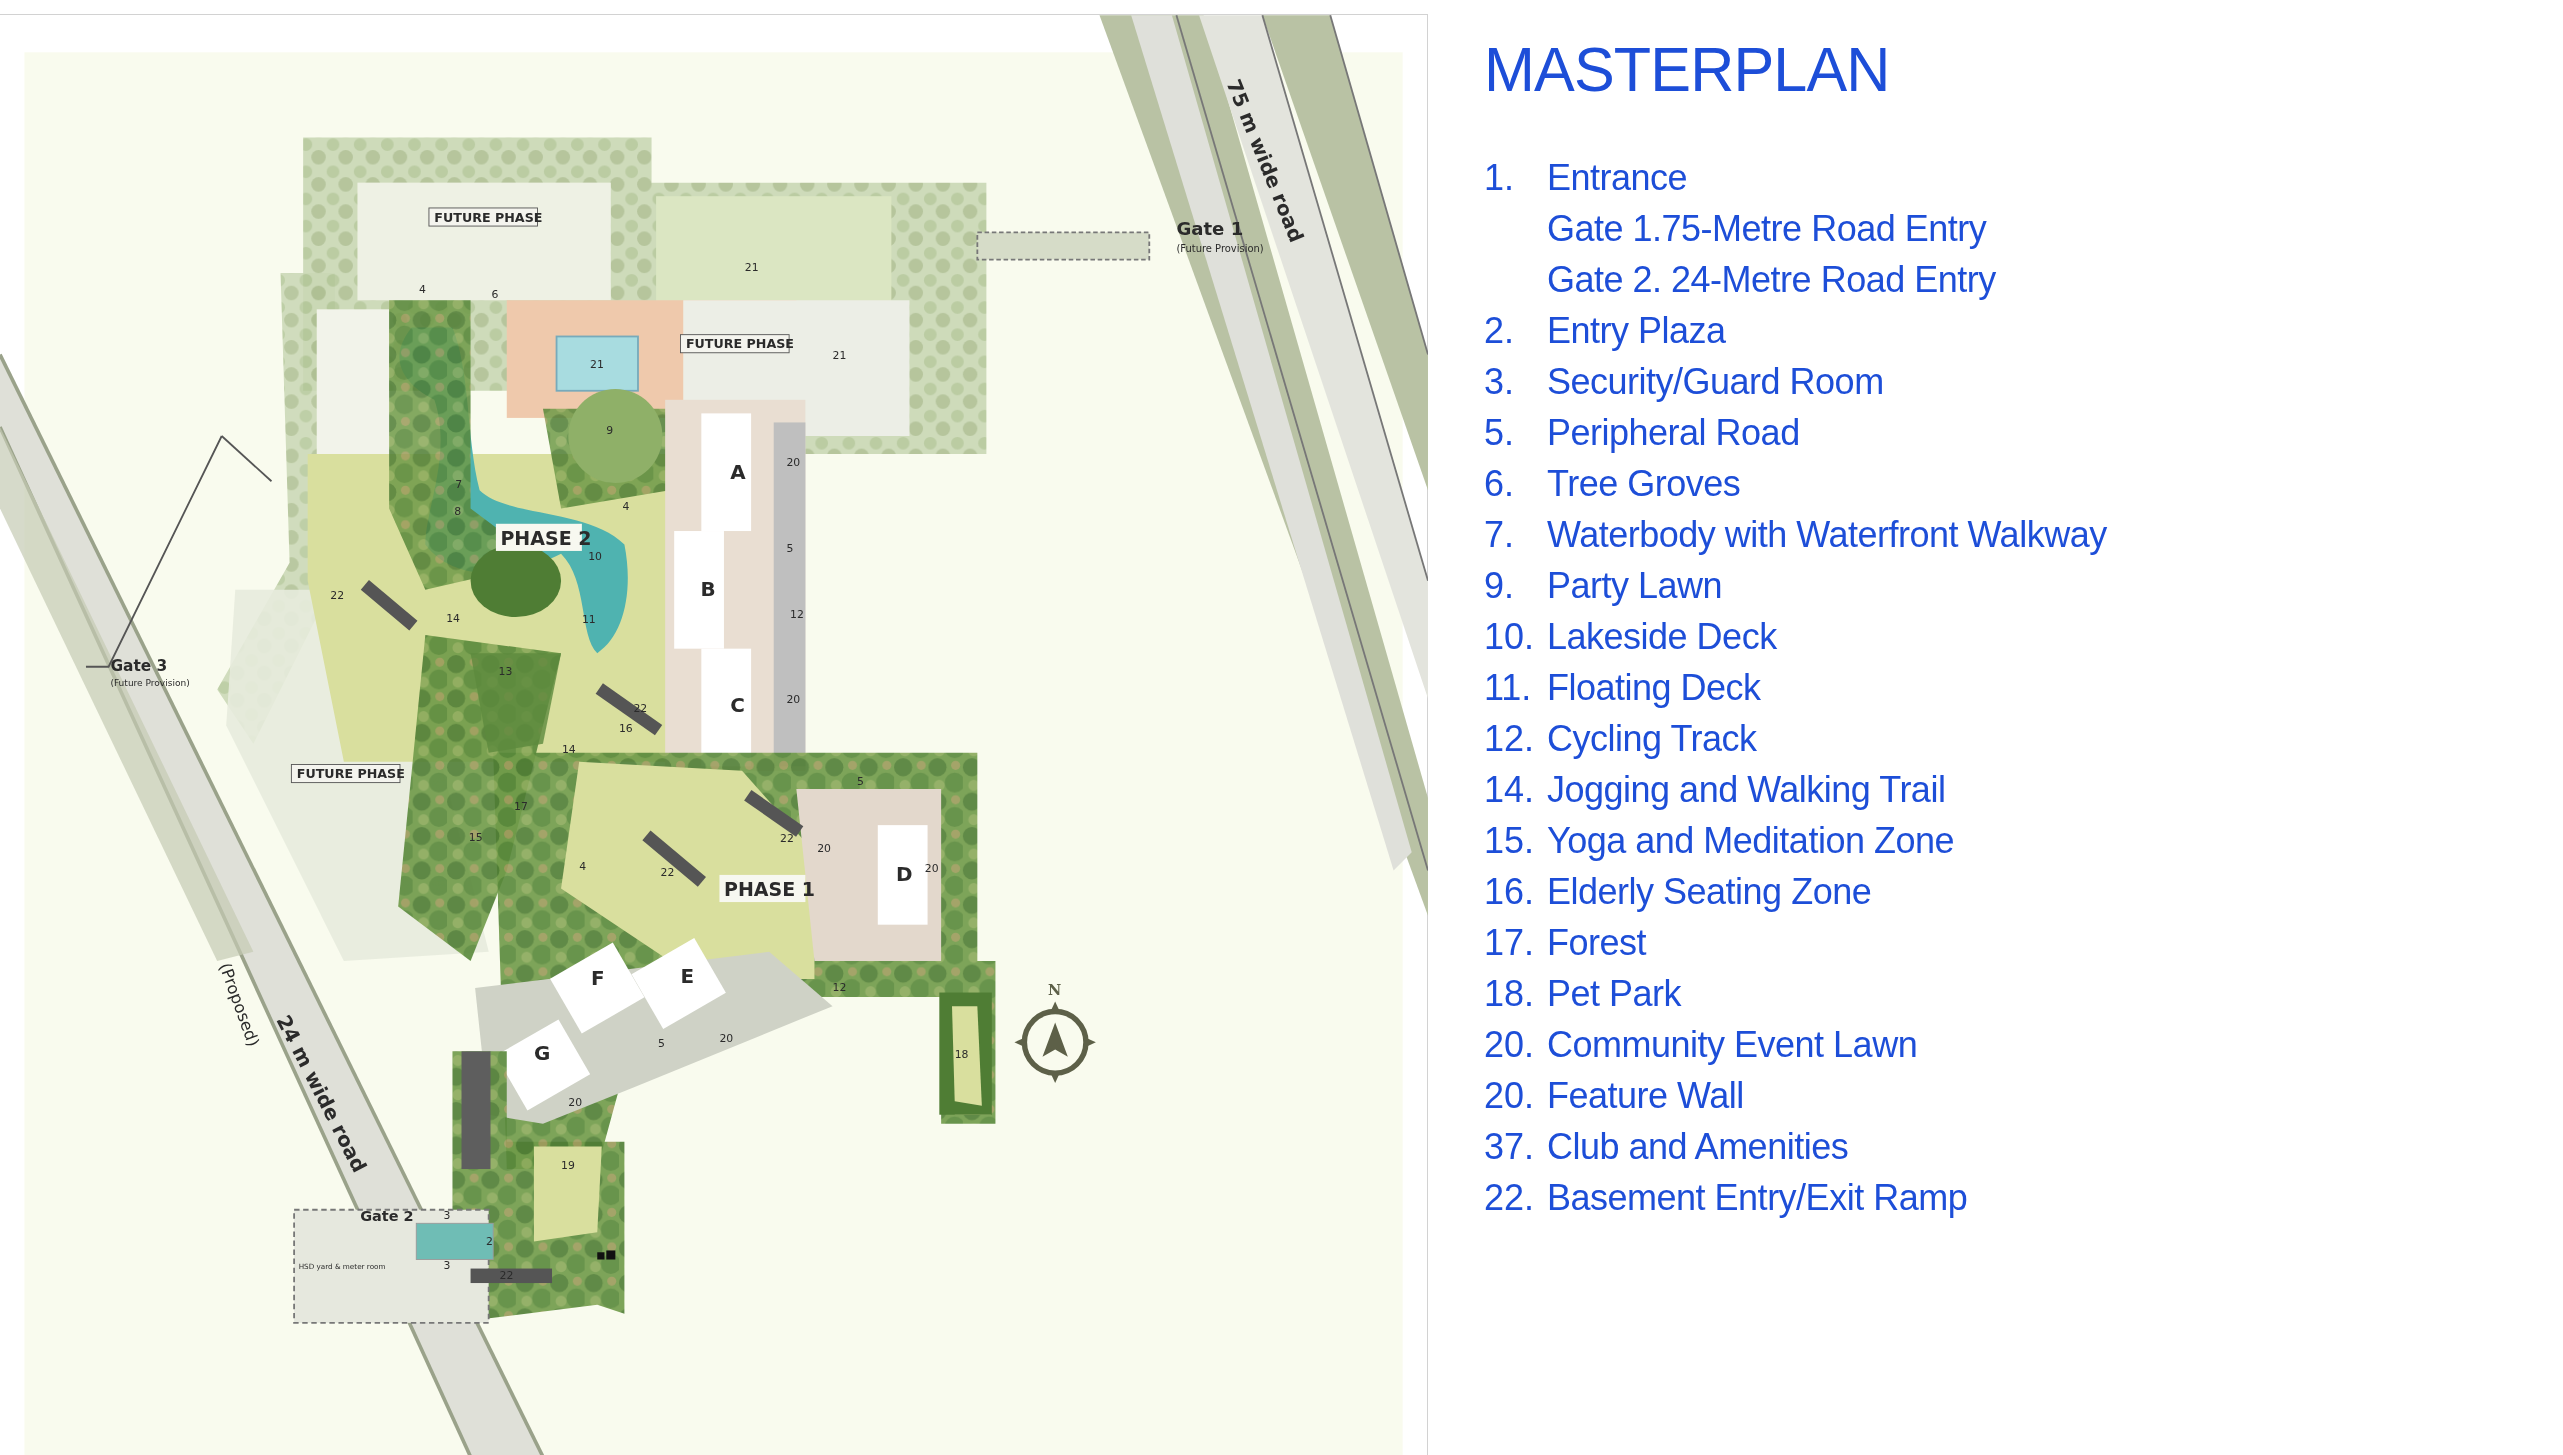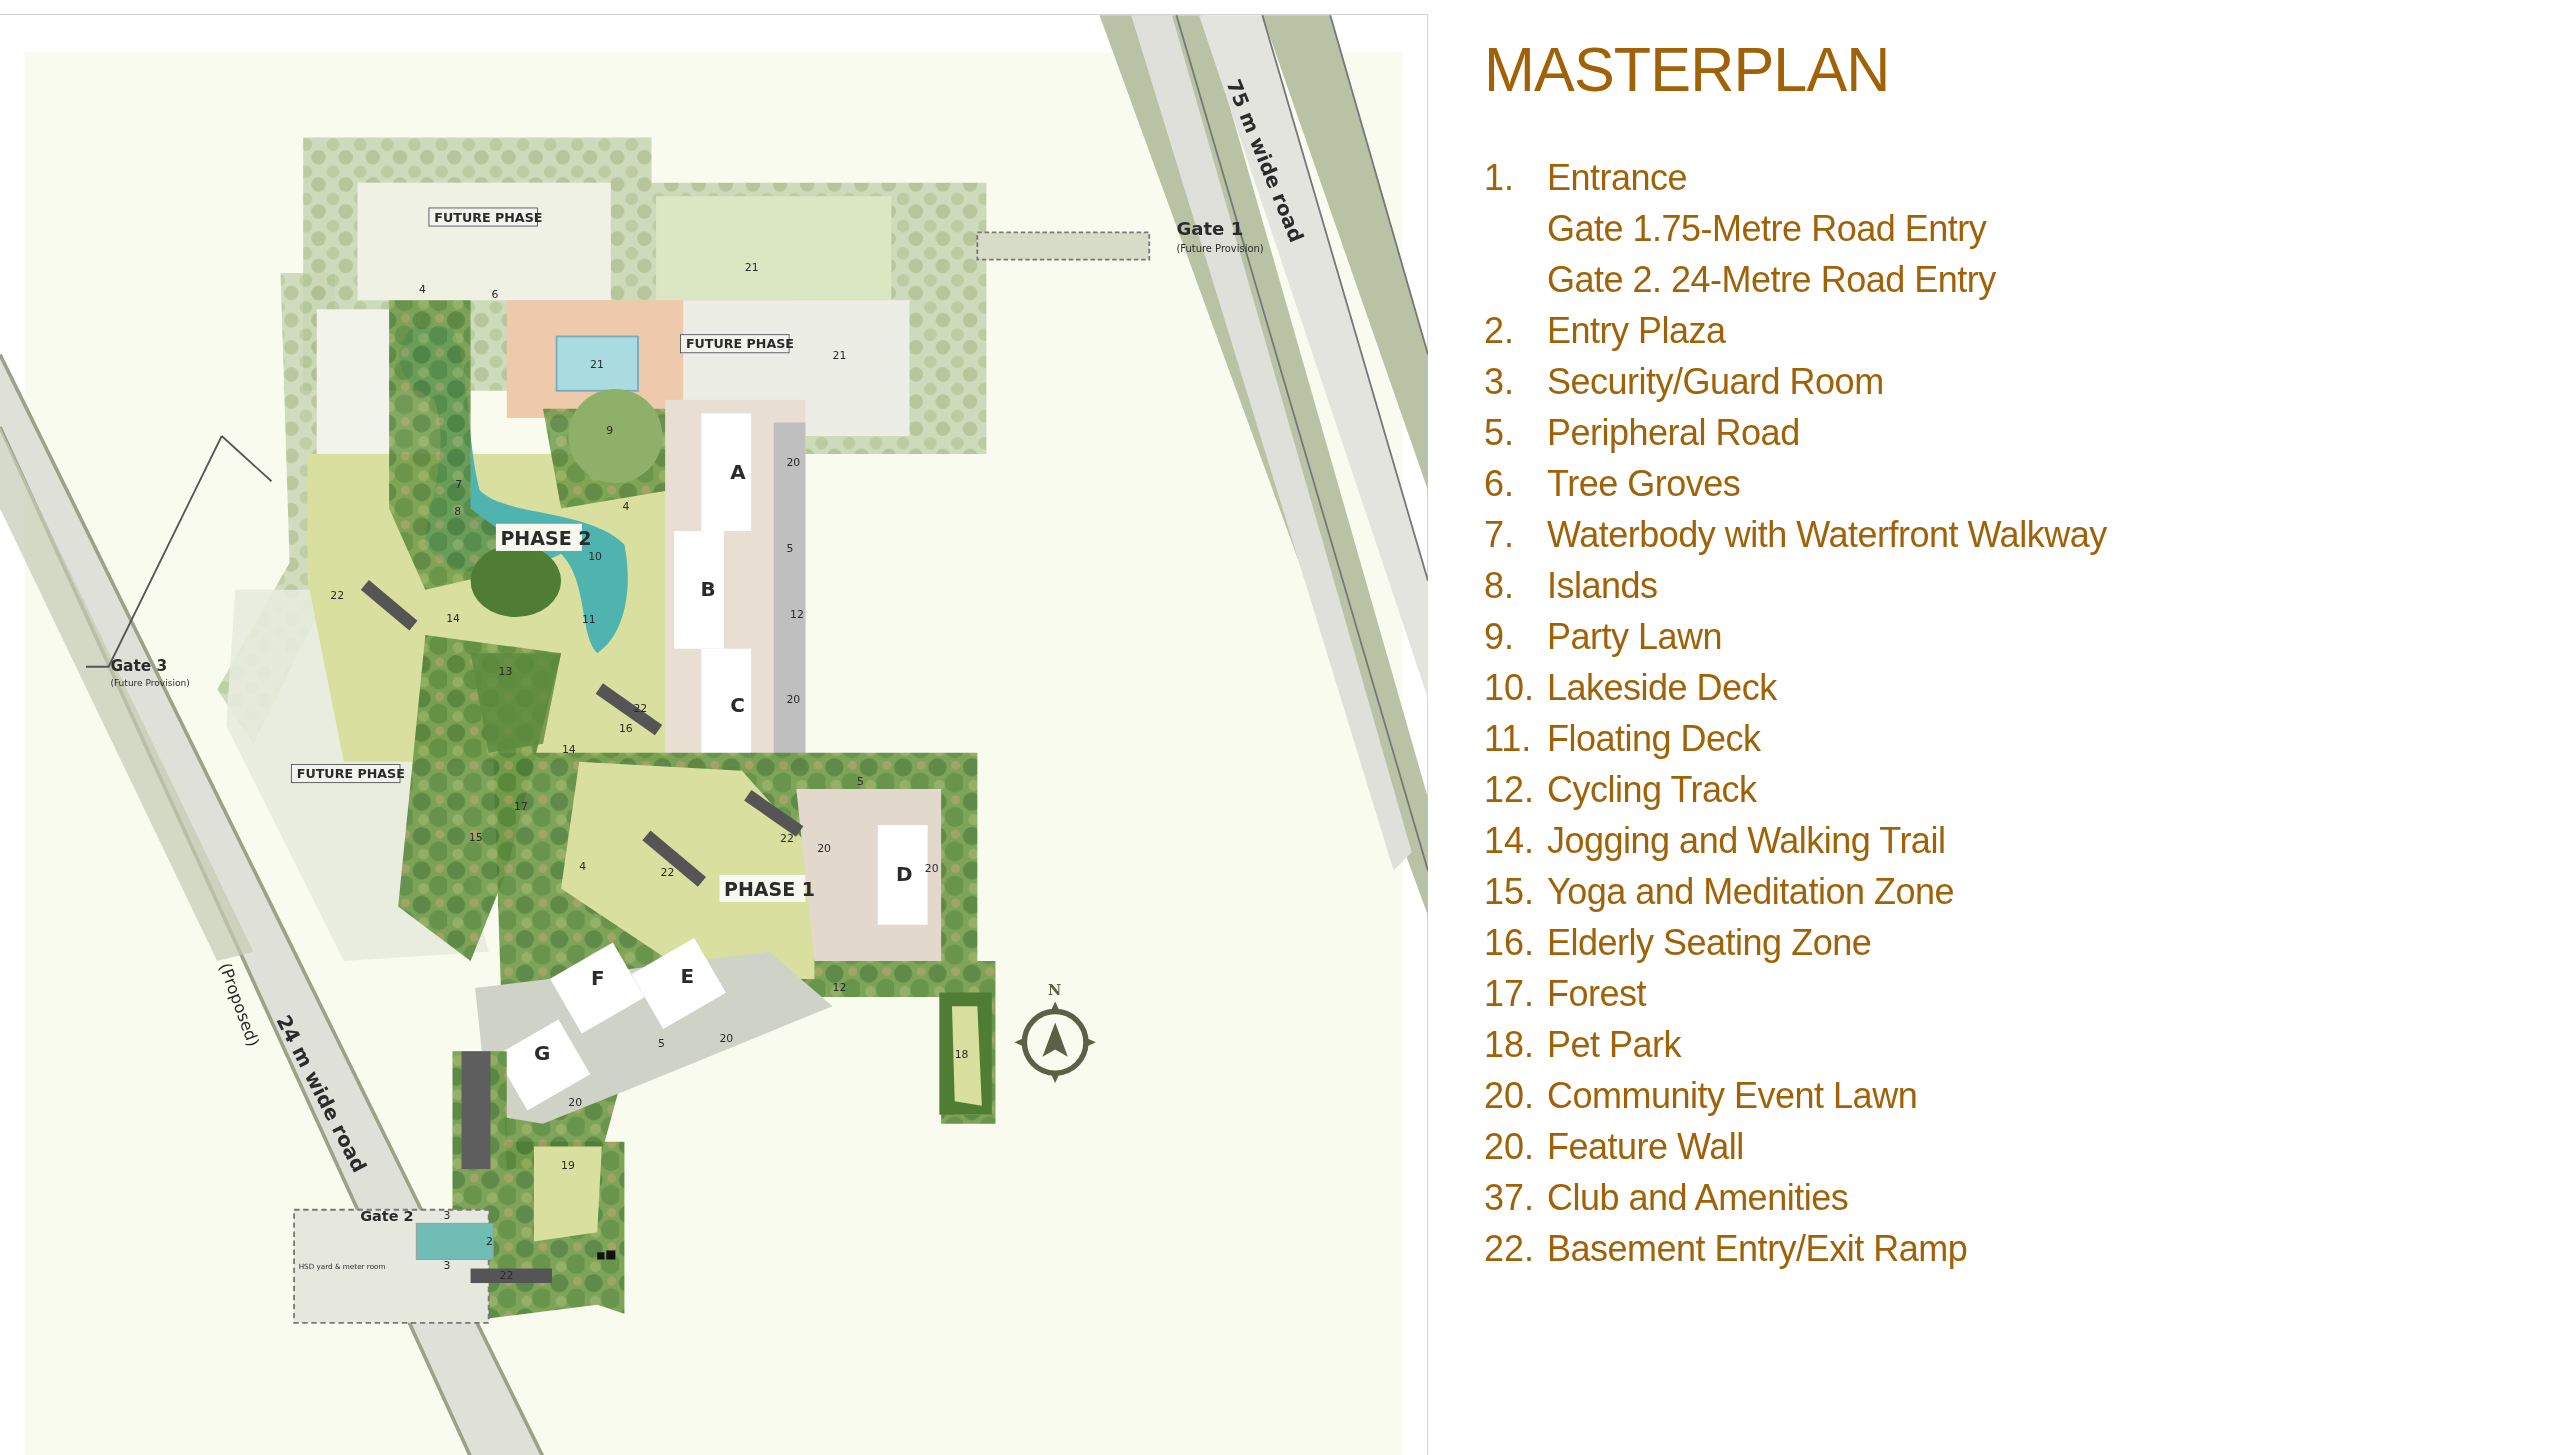--- a/index.html
+++ b/index.html
@@ -1,19 +1,19 @@
 <!DOCTYPE html>
 <html style="font-size:14.5px"><head>
 <meta charset="utf-8">
 <style>
   html, body { margin: 0; padding: 0; background: #ffffff; }
   body { width: 2563px; height: 1455px; position: relative; overflow: hidden; font-family: "Liberation Sans", sans-serif; }
   .map-panel { position: absolute; left: 0; top: 13.6px; width: 1428px; height: 1442px; border-top: 1.8px solid #d2d2d2; border-right: 1.8px solid #d2d2d2; box-sizing: border-box; background: #ffffff; }
   .map-svg { position: absolute; left: 0; top: 0; }
-  .legend { position: absolute; left: 1484px; top: 33px; color: #a16207; }
+  .legend { position: absolute; left: 1484px; top: 33px; color: #1d4ed8; }
   .legend-title { font-size: 63px; letter-spacing: -0.9px; line-height: 72px; margin: 0 0 47px 0; font-weight: normal; transform: scaleX(0.97); transform-origin: left; }
   .legend-list { list-style: none; margin: 0; padding: 0; }
   .legend-row { font-size: 36px; height: 51px; line-height: 51px; white-space: nowrap; position: relative; }
   .legend-row .num { display: inline-block; width: 63px; }
   .legend-row.sub .num { visibility: hidden; }
   .legend-row .txt { letter-spacing: -0.5px; }
   .maplabel { font-family: "DejaVu Sans", sans-serif; fill: #2b2b2b; }
 </style>
 </head>
 <body>
@@ -229,21 +229,20 @@
   <h1 class="legend-title">MASTERPLAN</h1>
   <ul class="legend-list">
     <li class="legend-row"><span class="num">1.</span><span class="txt">Entrance</span></li>
     <li class="legend-row sub"><span class="num">.</span><span class="txt">Gate 1.75-Metre  Road Entry</span></li>
     <li class="legend-row sub"><span class="num">.</span><span class="txt">Gate 2. 24-Metre  Road Entry</span></li>
     <li class="legend-row"><span class="num">2.</span><span class="txt">Entry  Plaza</span></li>
     <li class="legend-row"><span class="num">3.</span><span class="txt">Security/Guard  Room</span></li>
     <li class="legend-row"><span class="num">5.</span><span class="txt">Peripheral  Road</span></li>
     <li class="legend-row"><span class="num">6.</span><span class="txt">Tree  Groves</span></li>
     <li class="legend-row"><span class="num">7.</span><span class="txt">Waterbody with  Waterfront  Walkway</span></li>
-    <li class="legend-row"><span class="num">8.</span><span class="txt">Islands</span></li>
     <li class="legend-row"><span class="num">9.</span><span class="txt">Party  Lawn</span></li>
     <li class="legend-row"><span class="num">10.</span><span class="txt">Lakeside  Deck</span></li>
     <li class="legend-row"><span class="num">11.</span><span class="txt">Floating  Deck</span></li>
     <li class="legend-row"><span class="num">12.</span><span class="txt">Cycling  Track</span></li>
     <li class="legend-row"><span class="num">14.</span><span class="txt">Jogging and  Walking  Trail</span></li>
     <li class="legend-row"><span class="num">15.</span><span class="txt">Yoga and  Meditation  Zone</span></li>
     <li class="legend-row"><span class="num">16.</span><span class="txt">Elderly  Seating Zone</span></li>
     <li class="legend-row"><span class="num">17.</span><span class="txt">Forest</span></li>
     <li class="legend-row"><span class="num">18.</span><span class="txt">Pet Park</span></li>
     <li class="legend-row"><span class="num">20.</span><span class="txt">Community   Event Lawn</span></li>

